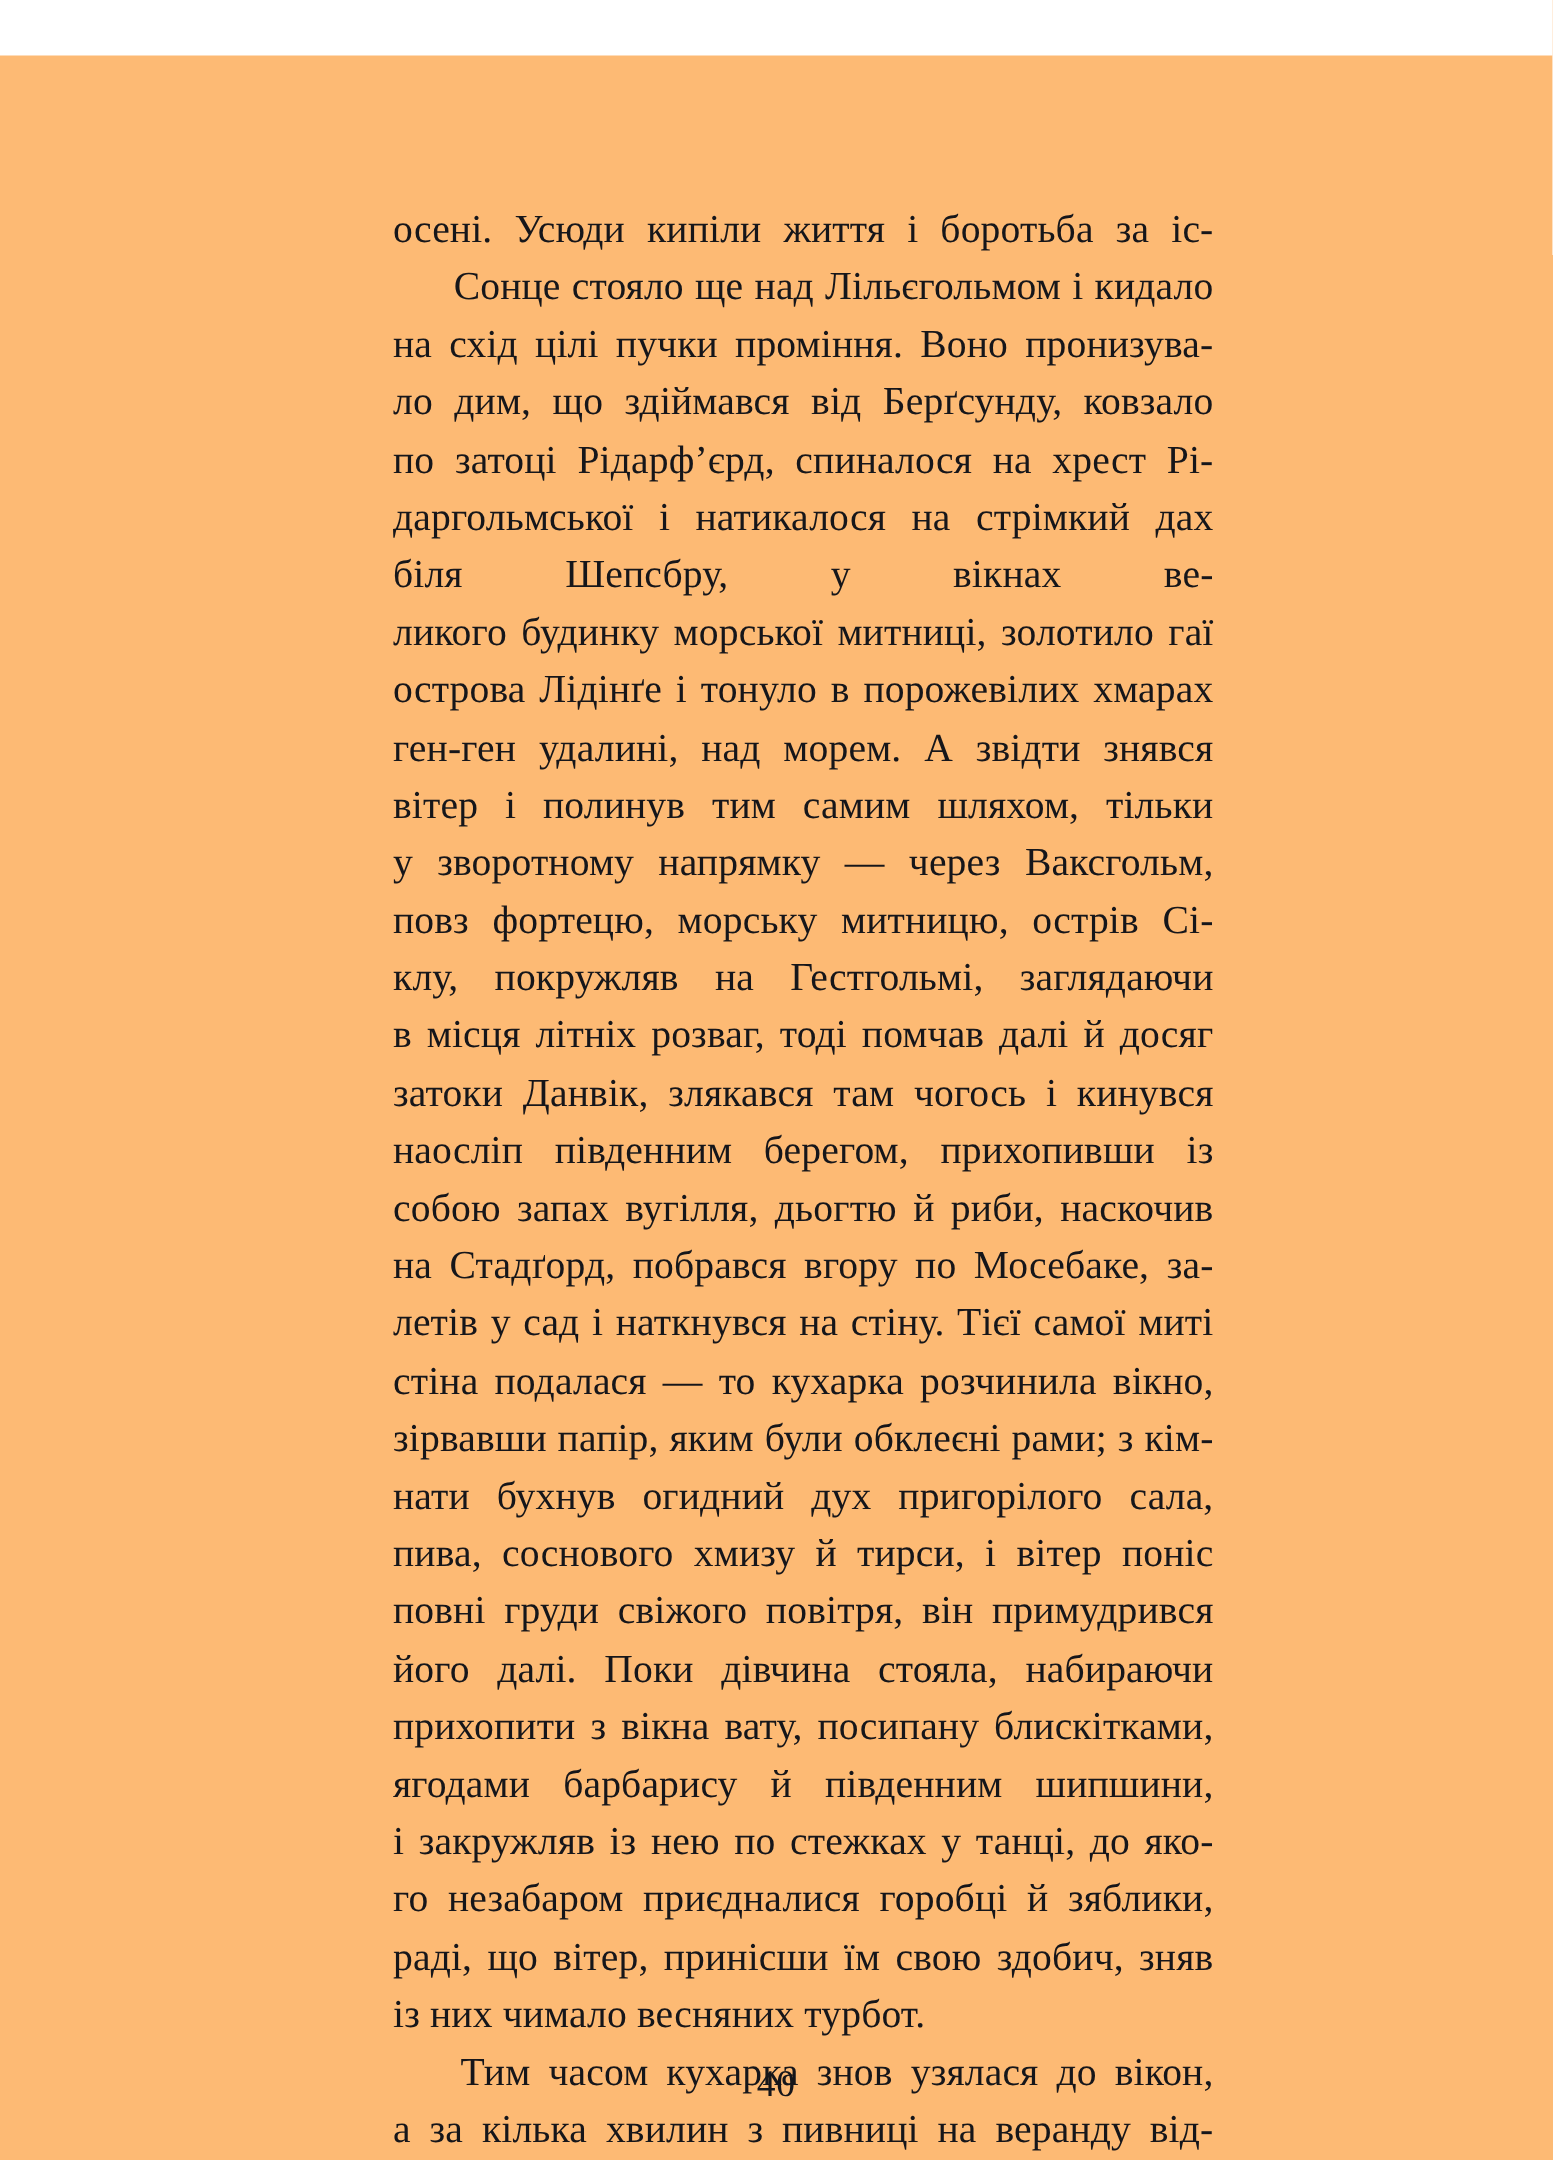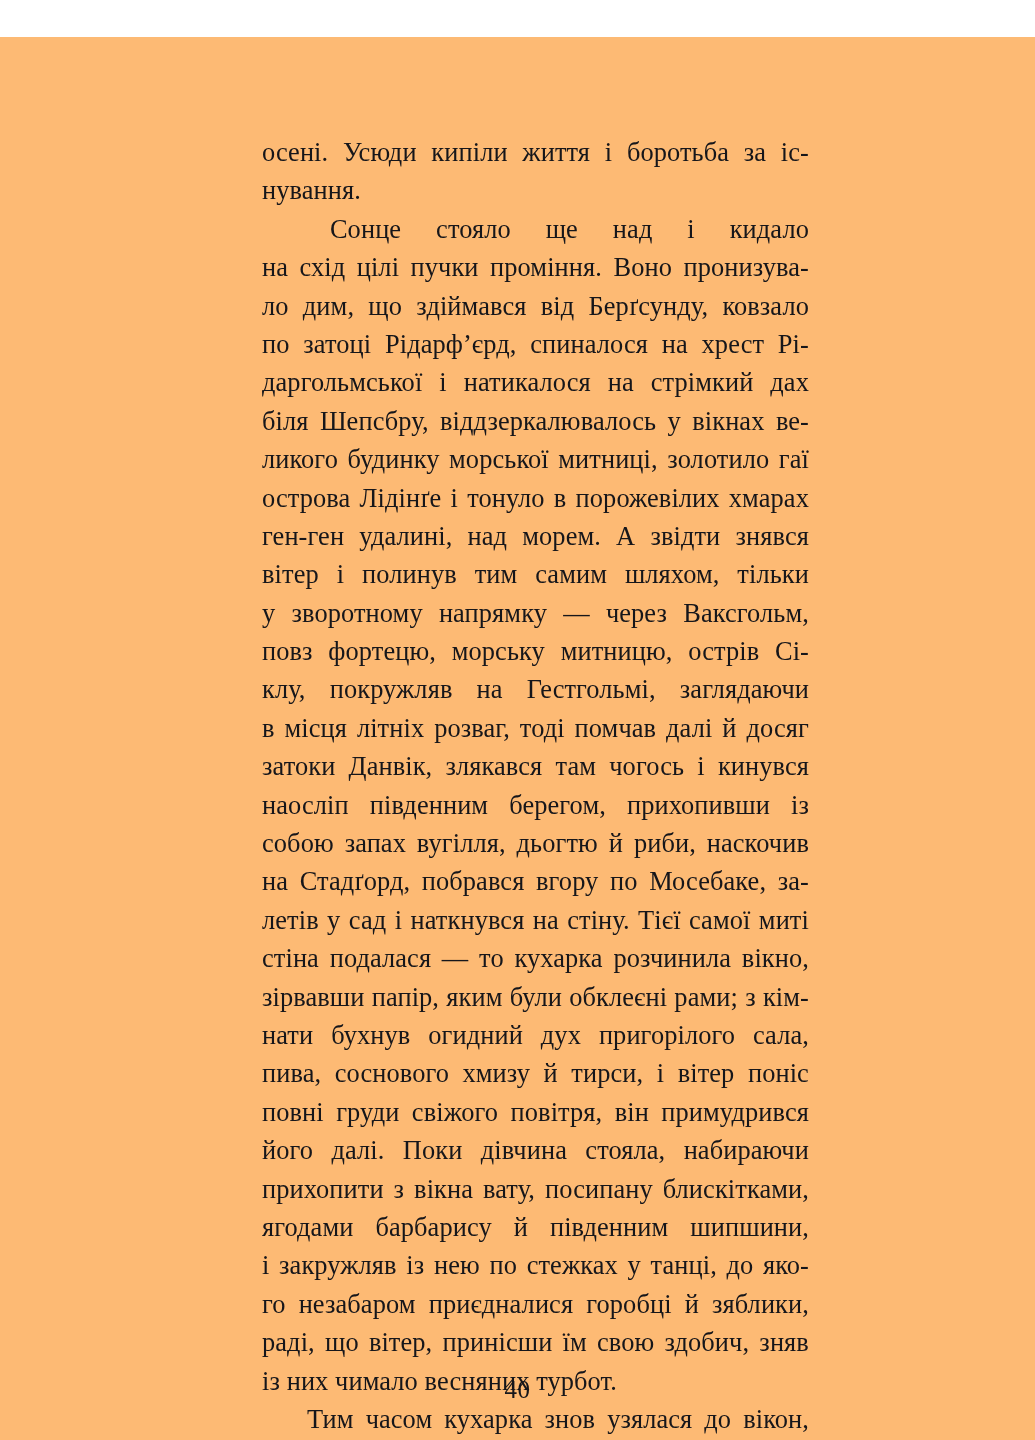--- a/index.html
+++ b/index.html
@@ -87,27 +87,27 @@
       <div class="line justify">
         <span class="w">осені.</span>
         <span class="w">Усюди</span>
         <span class="w">кипіли</span>
         <span class="w">життя</span>
         <span class="w">і</span>
         <span class="w">боротьба</span>
         <span class="w">за</span>
         <span class="w">іс-</span>
       </div>
-      <div class="line last">нування.</div>
       <div class="line justify">
         <span class="indent"></span>
         <span class="w">Сонце</span>
         <span class="w">стояло</span>
         <span class="w">ще</span>
         <span class="w">над</span>
+        <span class="w">Лільєгольмом</span>
         <span class="w">і</span>
         <span class="w">кидало</span>
       </div>
       <div class="line justify">
         <span class="w">на</span>
         <span class="w">схід</span>
         <span class="w">цілі</span>
         <span class="w">пучки</span>
         <span class="w">проміння.</span>
         <span class="w">Воно</span>
@@ -135,21 +135,20 @@
         <span class="w">даргольмської</span>
         <span class="w">і</span>
         <span class="w">натикалося</span>
         <span class="w">на</span>
         <span class="w">стрімкий</span>
         <span class="w">дах</span>
       </div>
       <div class="line justify">
         <span class="w">біля</span>
         <span class="w">Шепсбру,</span>
-        <span class="w">віддзеркалювалось</span>
         <span class="w">у</span>
         <span class="w">вікнах</span>
         <span class="w">ве-</span>
       </div>
       <div class="line justify">
         <span class="w">ликого</span>
         <span class="w">будинку</span>
         <span class="w">морської</span>
         <span class="w">митниці,</span>
         <span class="w">золотило</span>

